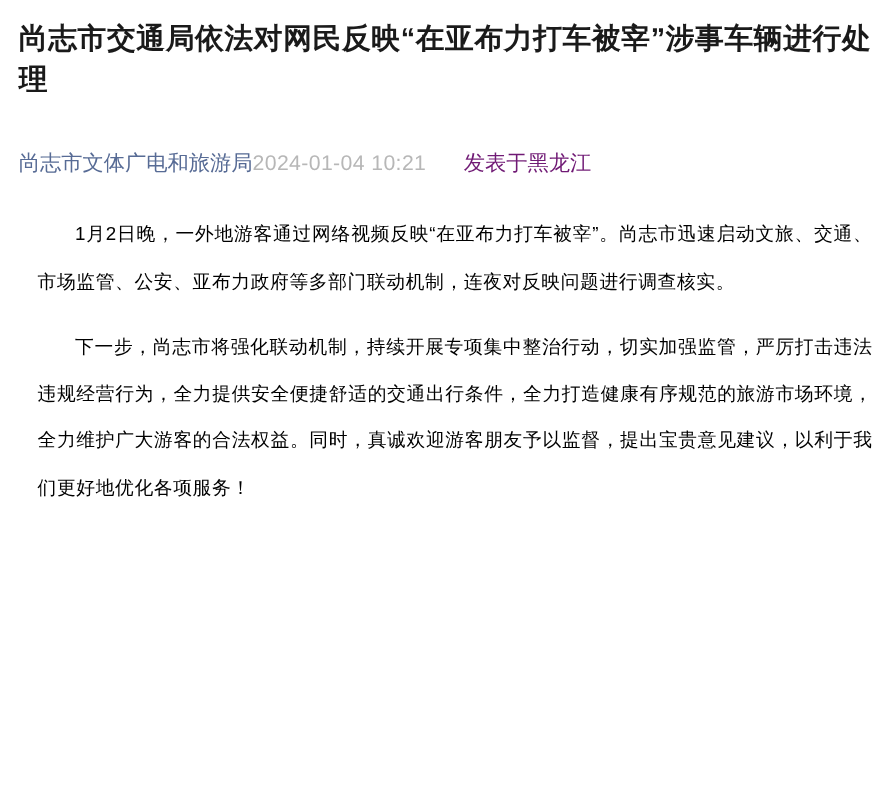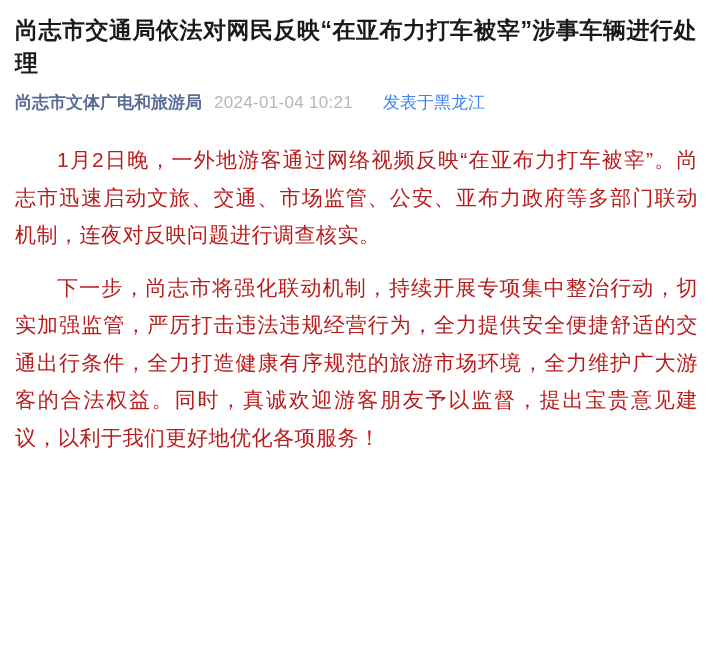--- a/index.html
+++ b/index.html
@@ -27,42 +27,41 @@
   .meta-row {
     display: flex;
     align-items: baseline;
     font-size: 17px;
     line-height: 24px;
     white-space: nowrap;
   }
   .account-name {
     color: #576b95;
     cursor: pointer;
-    margin-right: 12px;
-    font-weight: bold;
   }
   .publish-time {
     color: #b7b7b7;
     margin-right: 30px;
     letter-spacing: 0.3px;
   }
   .publish-location {
-    color: #3b82f6;
+    color: #701a75;
+    margin-top: 28px;
   }
   .article-body {
     margin-top: 26px;
   }
   .article-body p {
-    font-size: 21px;
+    font-size: 15px;
     line-height: 37.5px;
-    color: #b91c1c;
+    color: #000000;
     text-align: justify;
     text-justify: inter-ideograph;
     text-indent: 2em;
-    margin: 0 0 15px 0;
+    margin: 0 0 15px 15px;
     letter-spacing: 0.5px;
   }
 </style>
 </head>
 <body>
 
 <div class="page">
 
   <h1 class="article-title">尚志市交通局依法对网民反映“在亚布力打车被宰”涉事车辆进行处理</h1>
 

